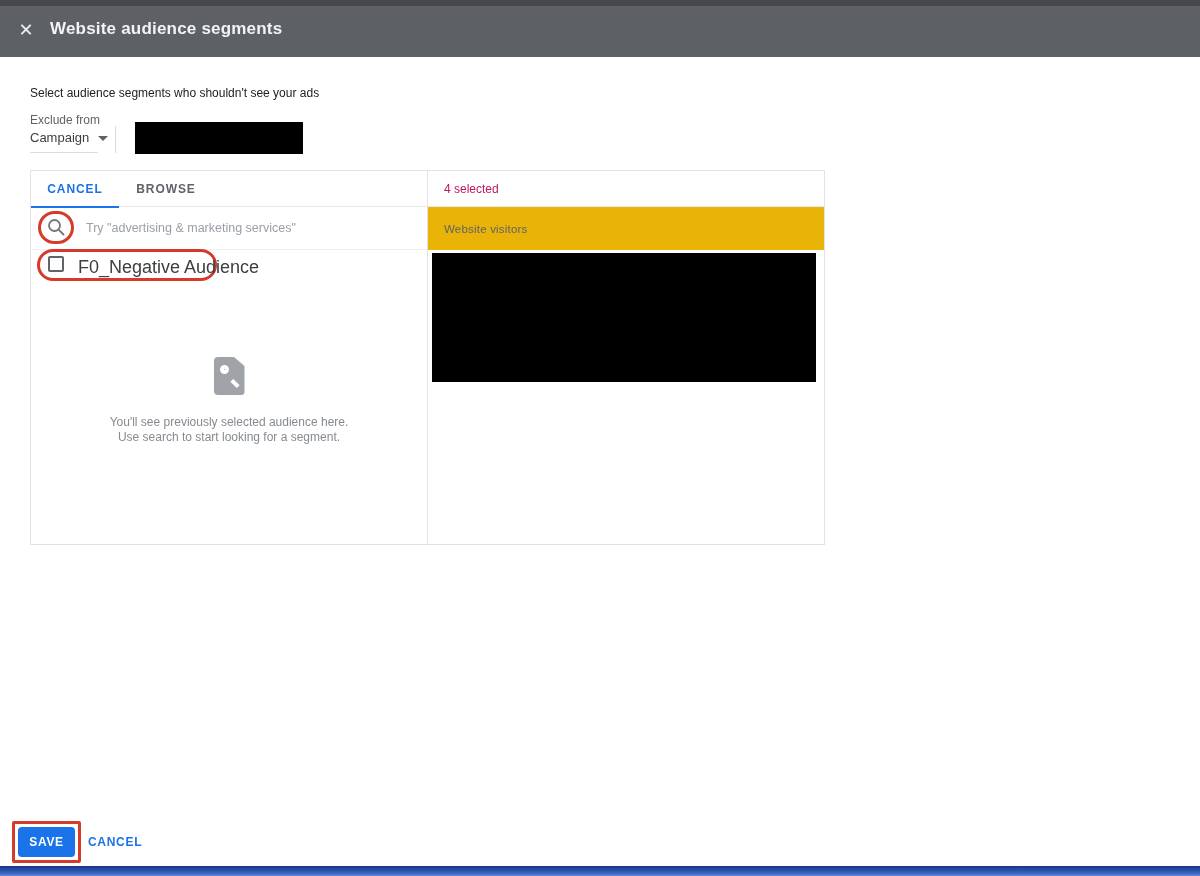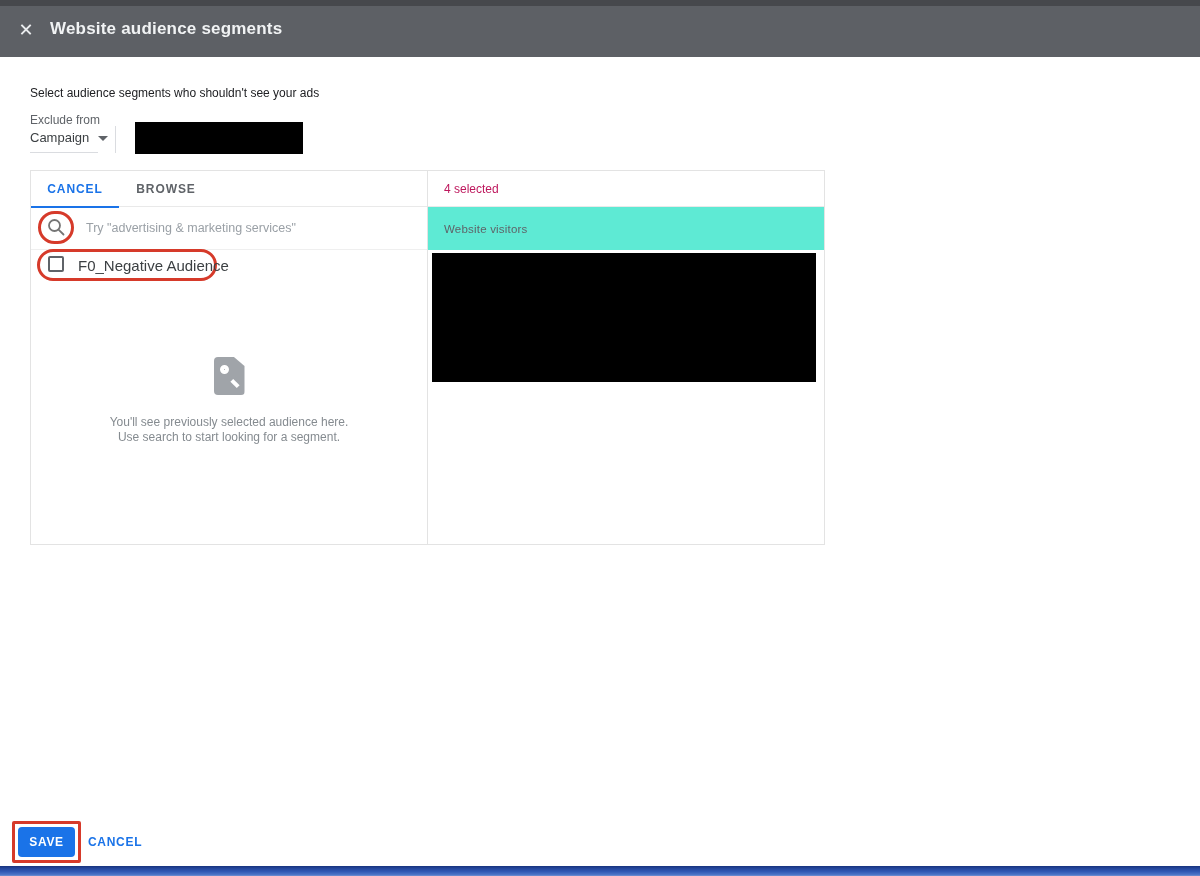--- a/index.html
+++ b/index.html
@@ -115,21 +115,21 @@
     position: absolute; left: 6px; top: -2px; width: 180px; height: 32px;
     border: 3px solid #d63a2a; border-radius: 16px;
     pointer-events: none;
   }
   .result-checkbox {
     position: absolute; left: 17px; top: 5px; width: 16px; height: 16px;
     border: 2px solid #5f6368; border-radius: 2px; background: #fff; cursor: pointer;
   }
   .result-label {
     position: absolute; left: 47px; top: 6px;
-    font-size: 15px; color: #3c4043;
+    font-size: 18px; color: #3c4043;
   }
 
   
   .empty-state {
     position: absolute; left: 0; top: 186px; width: 100%;
     text-align: center;
   }
   .doc-search-icon {
     position: relative; display: inline-block;
     width: 31px; height: 38px;
@@ -149,21 +149,21 @@
     font-size: 12px; line-height: 14.5px; color: #858b90;
   }
 
   
   .selected-header {
     height: 36px; border-bottom: 1px solid #e9e9e9;
     display: flex; align-items: center; padding-left: 16px;
     font-size: 12px; color: #be185d;
   }
   .group-row {
-    height: 43px; background: #5eead4;
+    height: 43px; background: #eab308;
     display: flex; align-items: center; padding-left: 16px;
     font-size: 11.5px; color: #5f6368; letter-spacing: 0.2px;
   }
   .redacted-2 {
     position: absolute; left: 4px; top: 82px; width: 384px; height: 129px;
     background: #000;
   }
 
   
   .ann-save {

